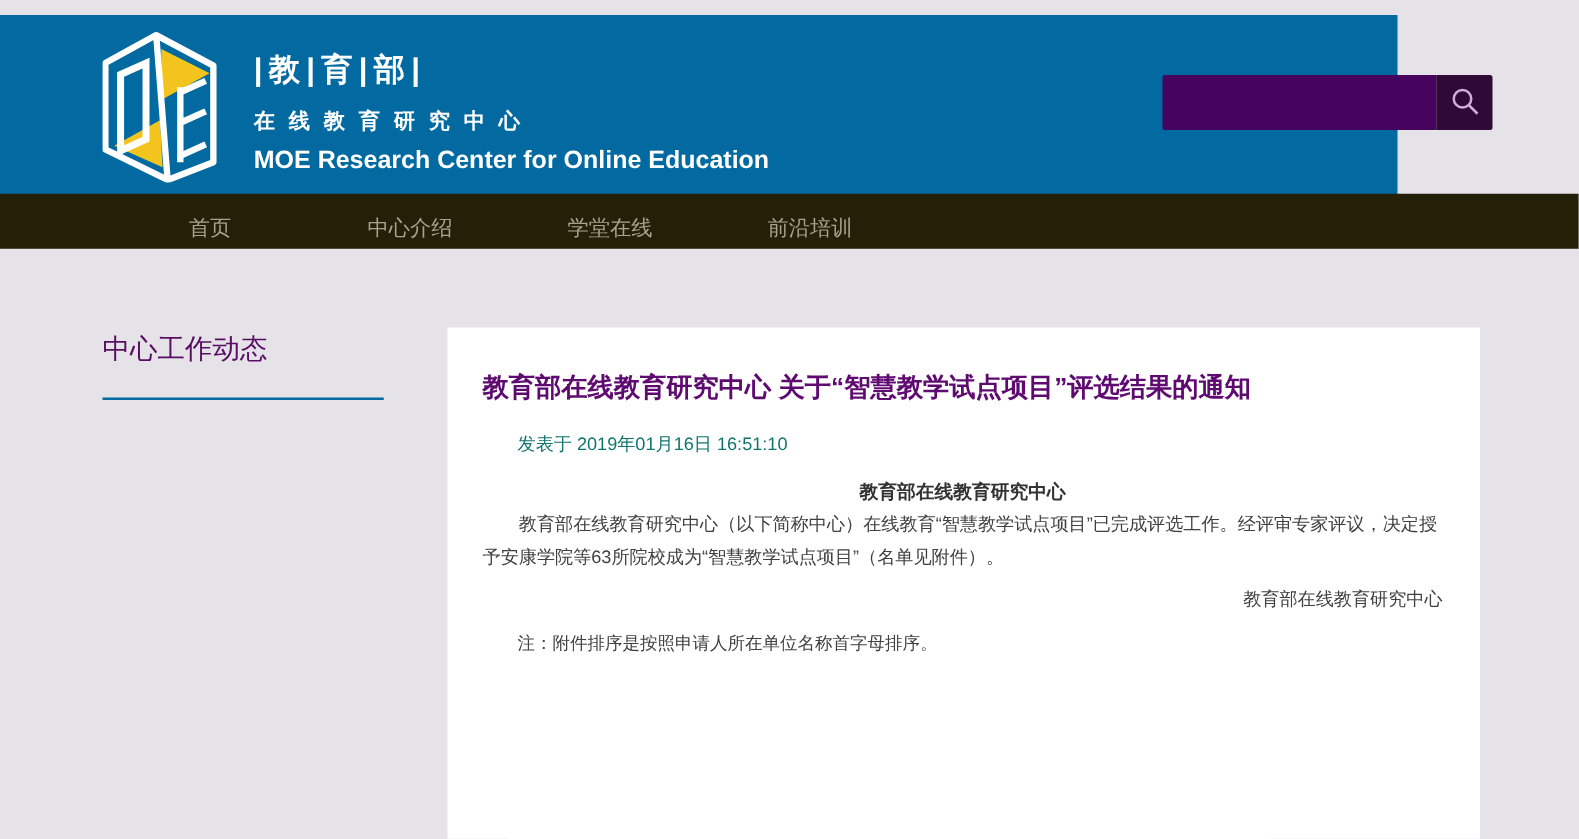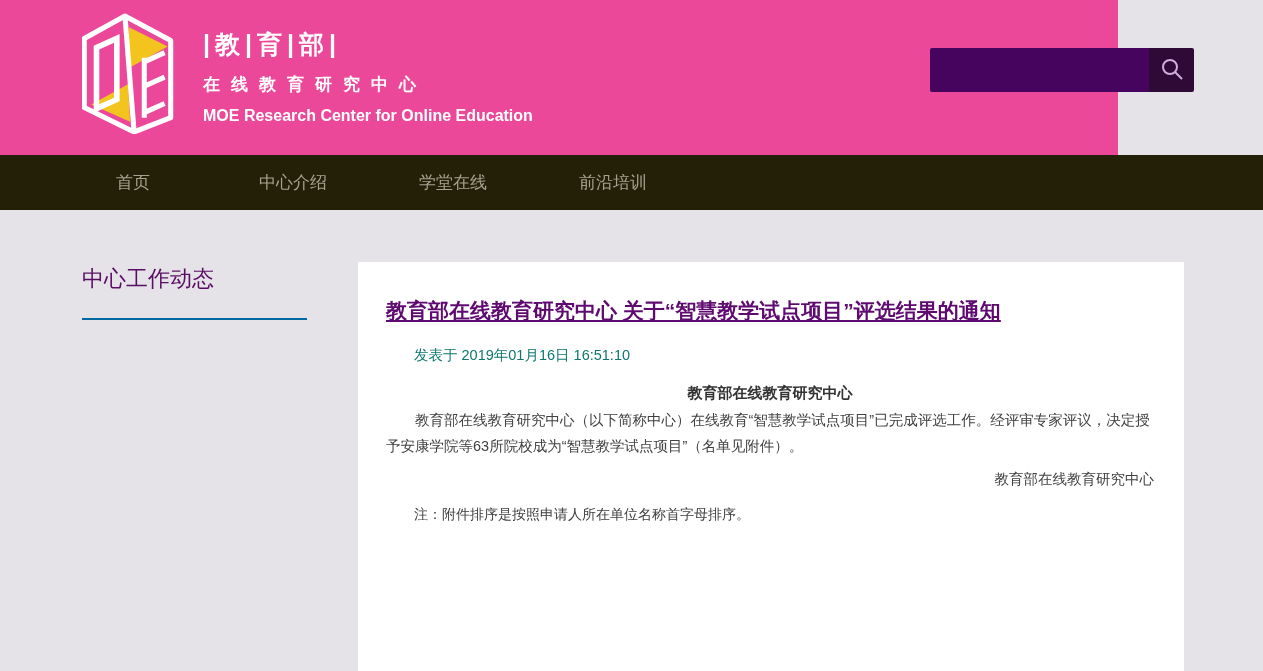--- a/index.html
+++ b/index.html
@@ -6,23 +6,23 @@
   html, body { width: 1263px; height: 671px; }
   body {
     font-family: "Liberation Sans", "DejaVu Sans", sans-serif;
     background: #e5e2e8;
     position: relative;
     overflow: hidden;
   }
 
   
   .site-header {
-    position: absolute; left: 0; top: 0;
+    position: absolute; left: 0; top: 12px;
     width: 1118px; height: 155px;
-    background: #ec4899;
+    background: #0369a1;
   }
   .logo-mark {
     position: absolute; left: 82px; top: 12px;
     width: 92px; height: 122px;
   }
   .logo-text {
     position: absolute; left: 203px; top: 28px;
     color: #ffffff;
   }
   .logo-line1 {
@@ -31,21 +31,21 @@
     line-height: 32px;
   }
   .logo-line2 {
     font-size: 17px; font-weight: 700;
     letter-spacing: 11px;
     line-height: 30px;
     margin-top: 10px;
     white-space: nowrap;
   }
   .logo-line3 {
-    font-size: 16px; font-weight: 700;
+    font-size: 20px; font-weight: 700;
     line-height: 20px;
     margin-top: 6px;
     white-space: nowrap;
   }
   .search-box {
     position: absolute; left: 930px; top: 48px;
     width: 250px; height: 44px;
     display: flex;
   }
   .search-input {
@@ -64,24 +64,24 @@
     background: #2f0a36;
     border: none; outline: none;
     cursor: pointer;
     display: flex; align-items: center; justify-content: center;
     border-radius: 0 2px 2px 0;
   }
 
   
   .site-nav {
     position: absolute; left: 0; top: 155px;
-    width: 1263px; height: 55px;
+    width: 1263px; height: 44px;
     background: #242008;
     display: flex;
-    padding-left: 53px;
+    padding-left: 88px;
   }
   .nav-item {
     width: 160px; height: 55px;
     line-height: 55px;
     text-align: center;
     color: #a8a090;
     font-size: 17px;
     cursor: pointer;
   }
 
@@ -103,21 +103,20 @@
     width: 826px; height: 500px;
     background: #ffffff;
     padding: 36px 30px 0 28px;
     color: #3f3f3f;
   }
   .article-title {
     color: #5e0a70;
     font-size: 21px;
     font-weight: 700;
     line-height: 26px;
-    text-decoration: underline;
   }
   .publish-date {
     margin-top: 22px;
     padding-left: 28px;
     font-size: 14.5px;
     color: #0f766e;
   }
   .doc-heading {
     margin-top: 19px;
     text-align: center;

